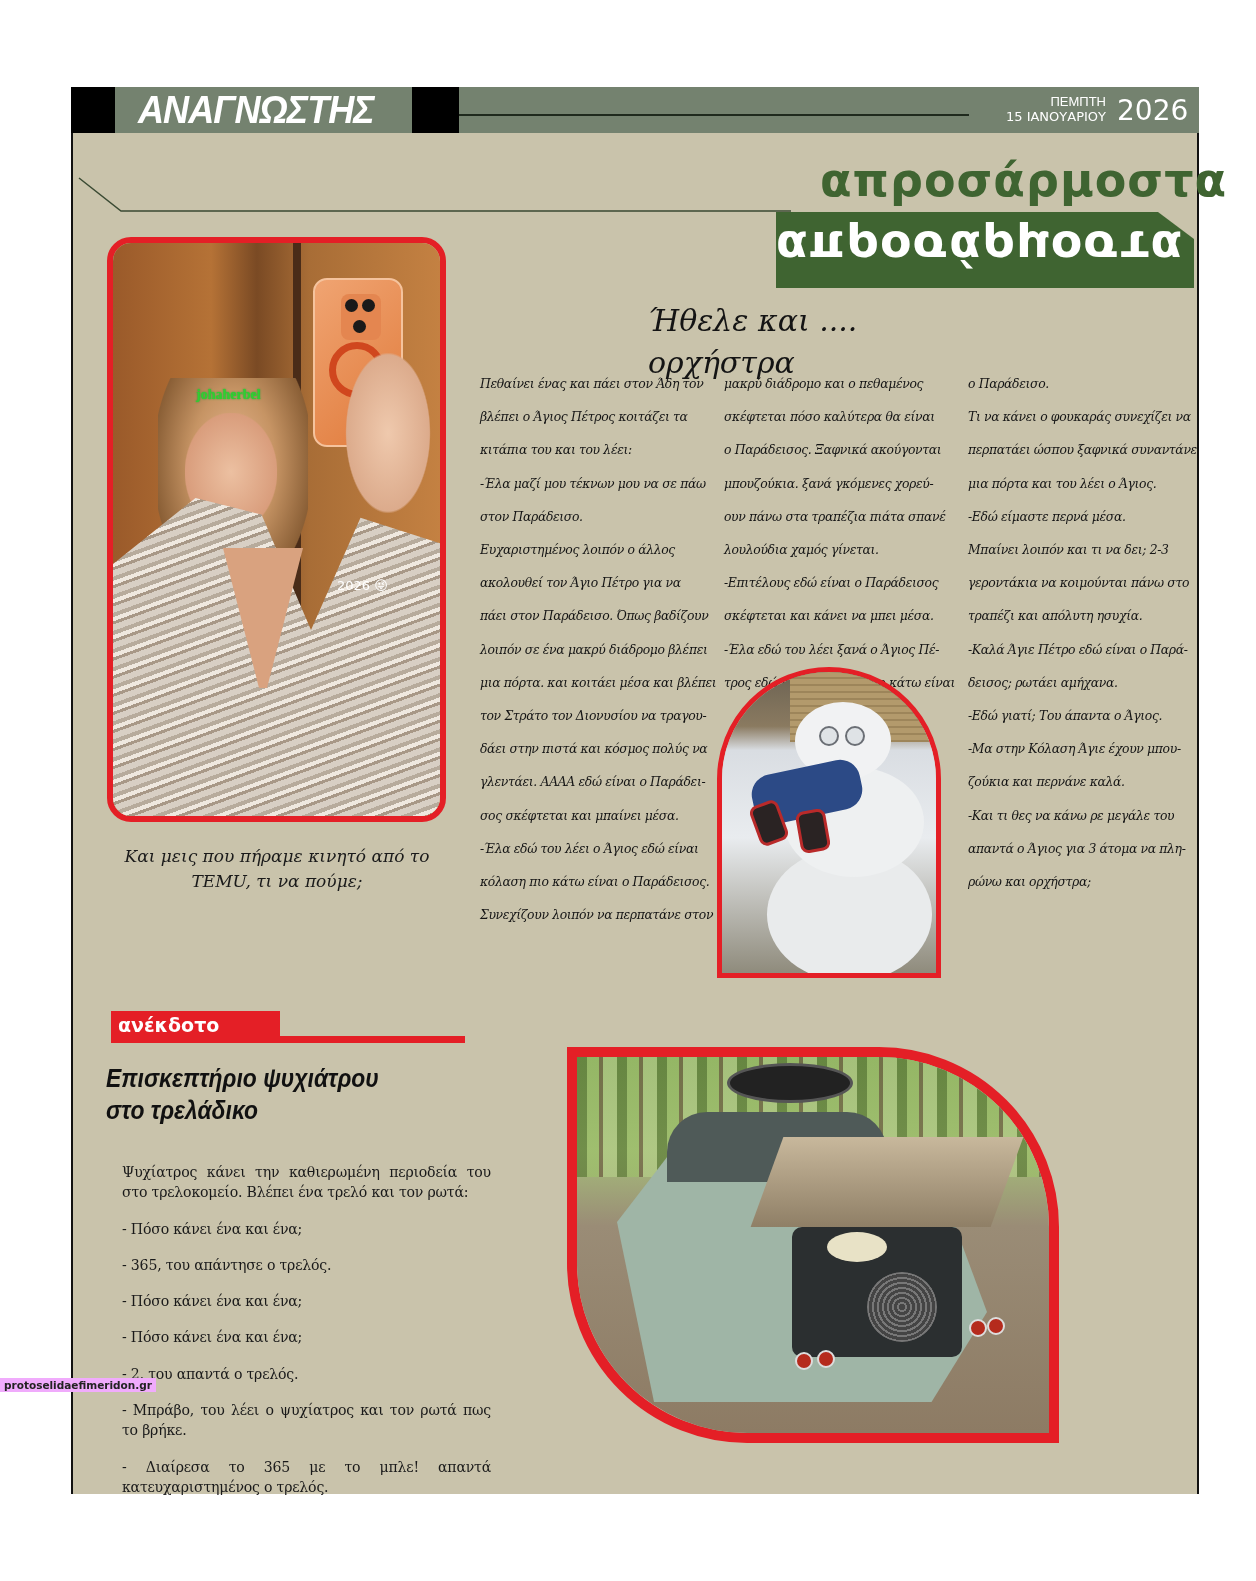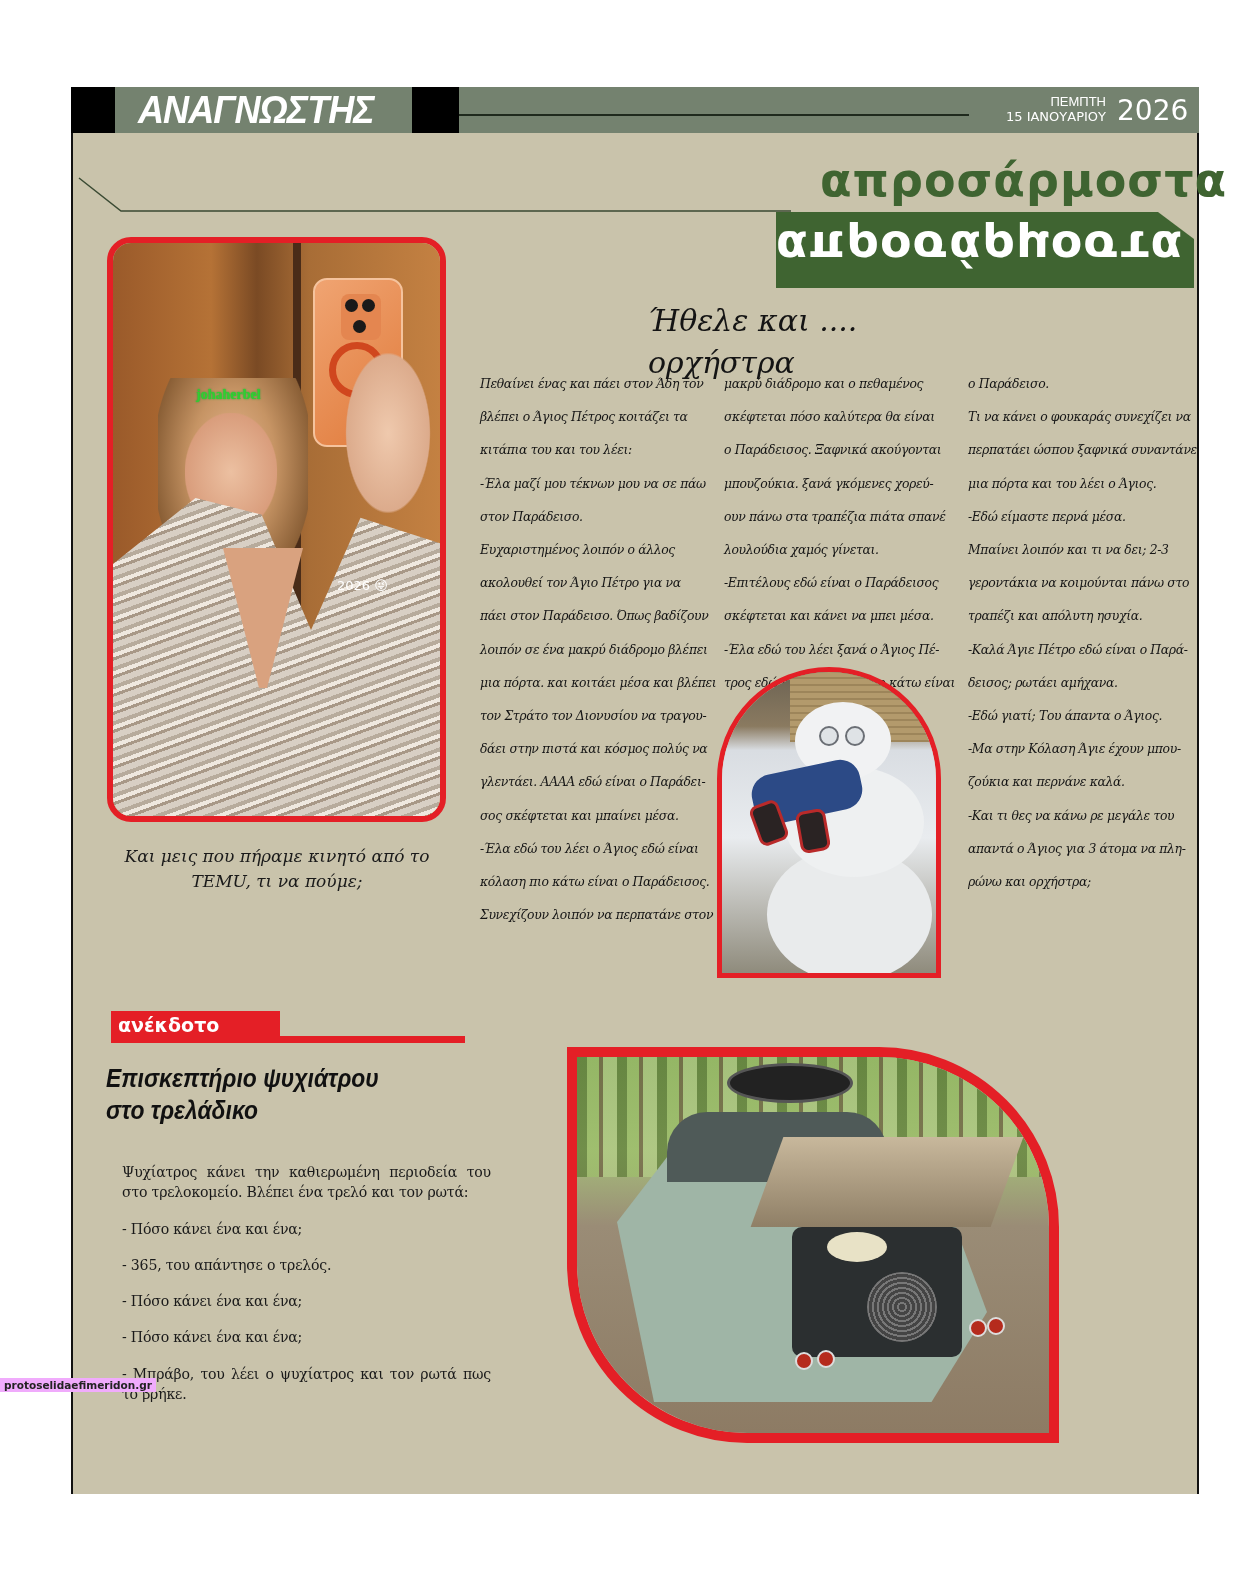--- a/index.html
+++ b/index.html
@@ -193,21 +193,23 @@
 <div class="anecdote-title">
   <div>Επισκεπτήριο ψυχιάτρου</div>
   <div>στο τρελάδικο</div>
 </div>
 <div class="anecdote-body">
   <p>Ψυχίατρος κάνει την καθιερωμένη περιοδεία του στο τρελοκομείο. Βλέπει ένα τρελό και τον ρωτά:</p>
   <p>- Πόσο κάνει ένα και ένα;</p>
   <p>- 365, του απάντησε ο τρελός.</p>
   <p>- Πόσο κάνει ένα και ένα;</p>
   <p>- Πόσο κάνει ένα και ένα;</p>
+  <p>- 2, του απαντά ο τρελός.</p>
   <p>- Μπράβο, του λέει ο ψυχίατρος και τον ρωτά πως το βρήκε.</p>
+  <p>- Διαίρεσα το 365 με το μπλε! απαντά κατευχαριστημένος ο τρελός.</p>
 </div>
 
 <div class="photo-frame photo3">
   <div class="bg"></div>
   <div class="trees"></div>
   <div class="car"></div>
   <div class="roof"></div>
   <div class="tire"></div>
   <div class="hood"></div>
   <div class="engine"></div>

